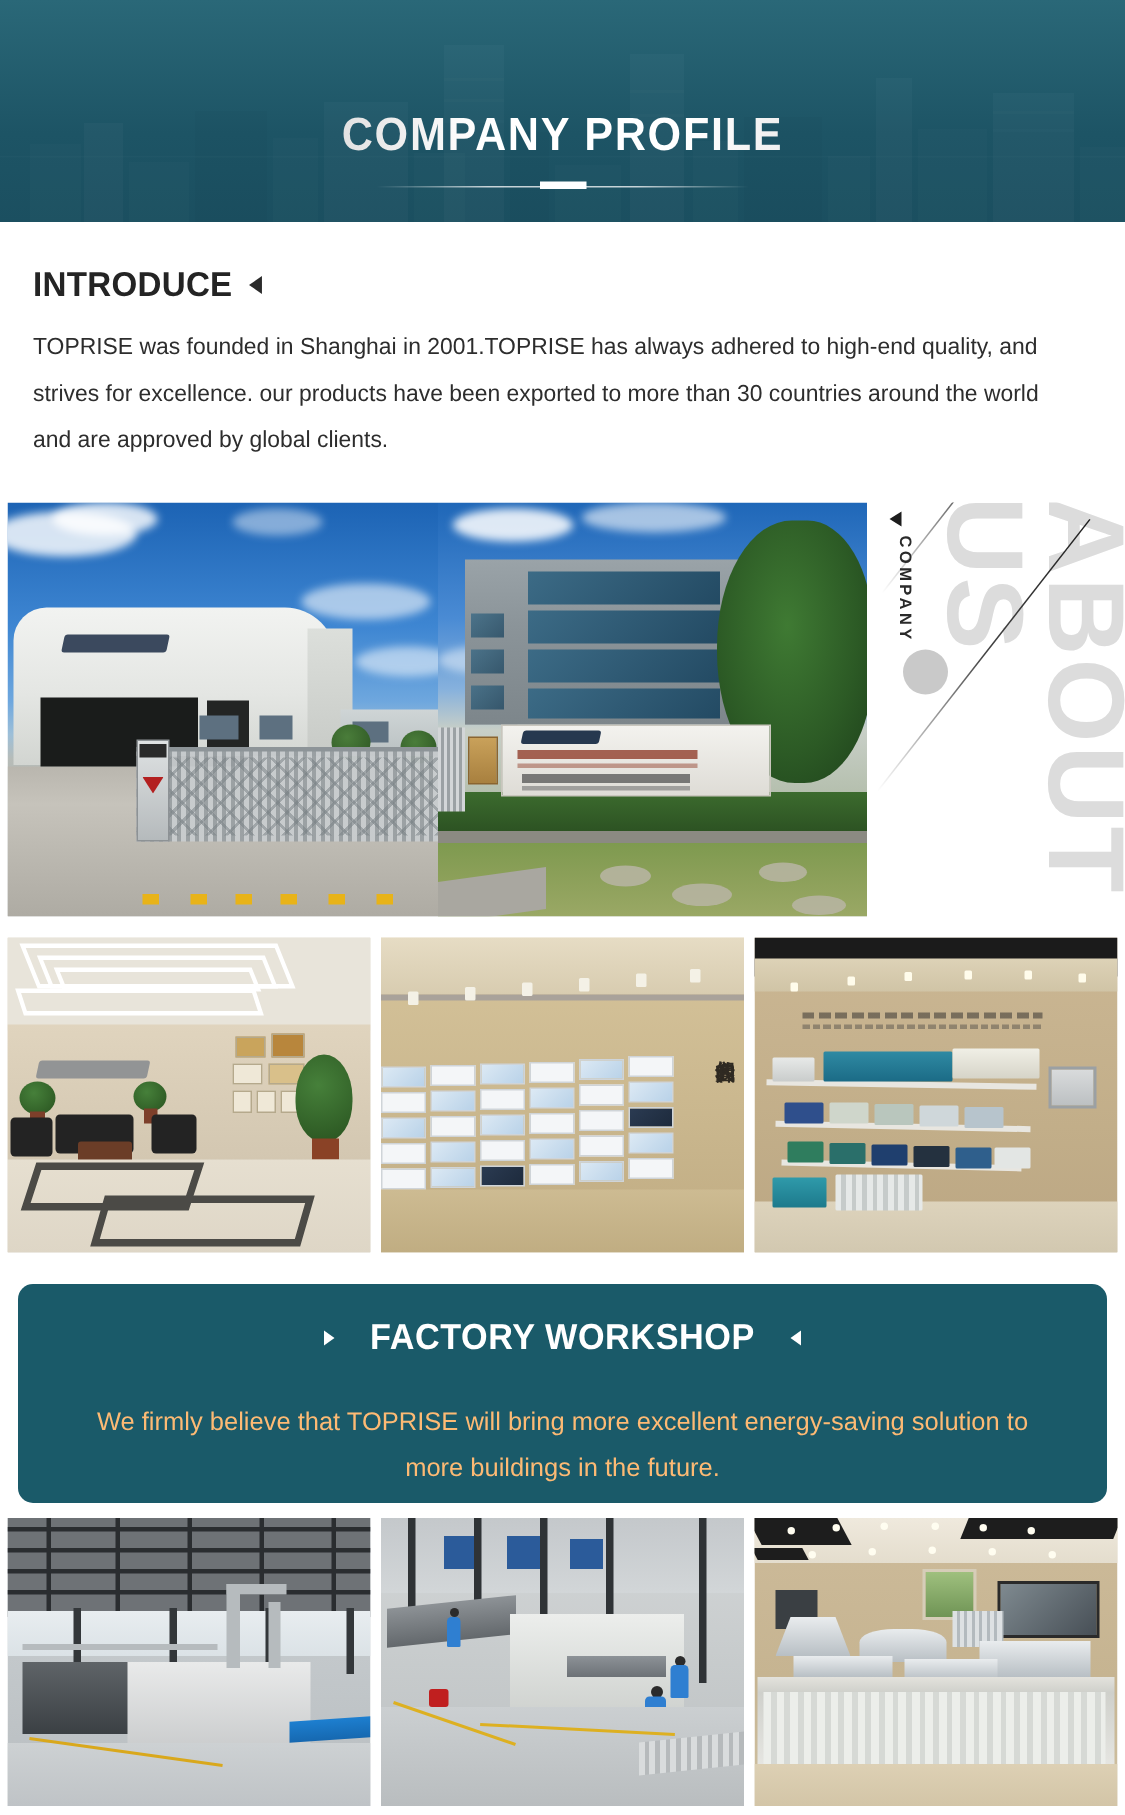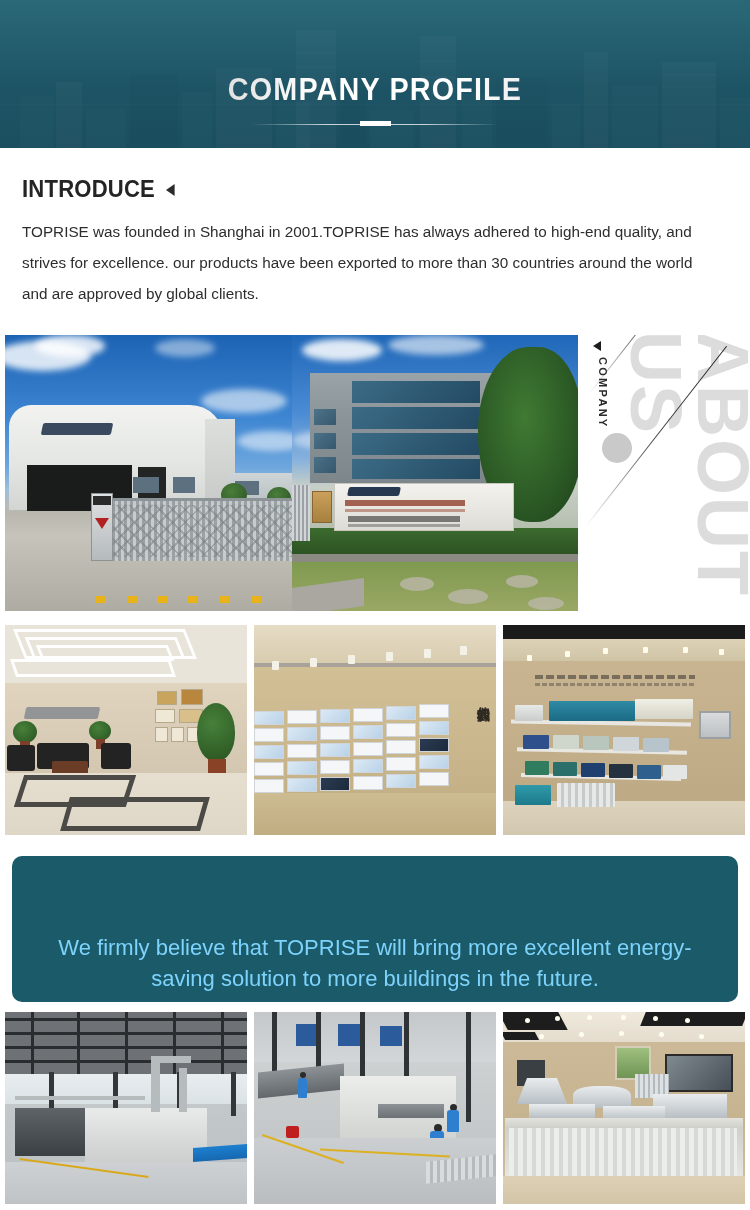--- a/index.html
+++ b/index.html
@@ -220,21 +220,21 @@
     background:#1a5a69; border-radius:10px; color:#fff; text-align:center;
   }
   .fw-title {
     position:absolute; left:0; top:22px; width:726px;
     display:flex; align-items:center; justify-content:center; gap:17px;
     font-size:24px; font-weight:bold; letter-spacing:.4px;
   }
   .fw-title-text { transform:scaleX(.95); }
   .fw-sub {
     position:absolute; left:46px; top:76px; width:634px;
-    font-size:22px; line-height:31px; color:#7dd3fc;
+    font-size:17px; line-height:31px; color:#fdba74;
   }
 
   
   .row4 { position:absolute; left:5px; top:1012px; width:740px; height:192px; display:flex; gap:7px; }
   .row4 .cell { width:242px; height:192px; overflow:hidden; position:relative; }
 
   
   .wsA { position:absolute; inset:0; background:linear-gradient(180deg,#cfd3d6 0%,#c3c8cb 48%,#b8bdc0 100%); }
   .wsA-roof { position:absolute; left:0; top:0; width:242px; height:66px; background:#6e7276; }
   .truss { position:absolute; background:#2a2d30; }
@@ -531,20 +531,25 @@
         <div class="dp-item" style="left:160px; top:140px;width:24px; height:14px; background:#e3e6e4;"></div>
         <div class="dp-box"></div>
         <div class="dp-floor"></div>
         <div class="dp-item" style="left:12px; top:160px; width:36px; height:20px; background:linear-gradient(180deg,#2f9aaa,#1d7a8c);"></div>
         <div class="dp-item" style="left:54px; top:158px; width:58px; height:24px; background:repeating-linear-gradient(90deg,#e6e9e8 0 4px,#c6cbca 4px 7px);"></div>
       </div>
     </div>
   </div>
 
   <div class="fw-banner">
+    <div class="fw-title">
+      <span class="tri-right-sm"></span>
+      <span class="fw-title-text">FACTORY WORKSHOP</span>
+      <span class="tri-left-sm"></span>
+    </div>
     <div class="fw-sub">We firmly believe that TOPRISE will bring more excellent energy-saving solution to more buildings in the future.</div>
   </div>
 
   <div class="row4">
 
     <div class="cell">
       <div class="wsA">
         <div class="wsA-roof"></div>
         <div class="truss" style="left:0;   top:6px;  width:242px; height:3px;"></div>
         <div class="truss" style="left:0;   top:20px; width:242px; height:3px;"></div>

